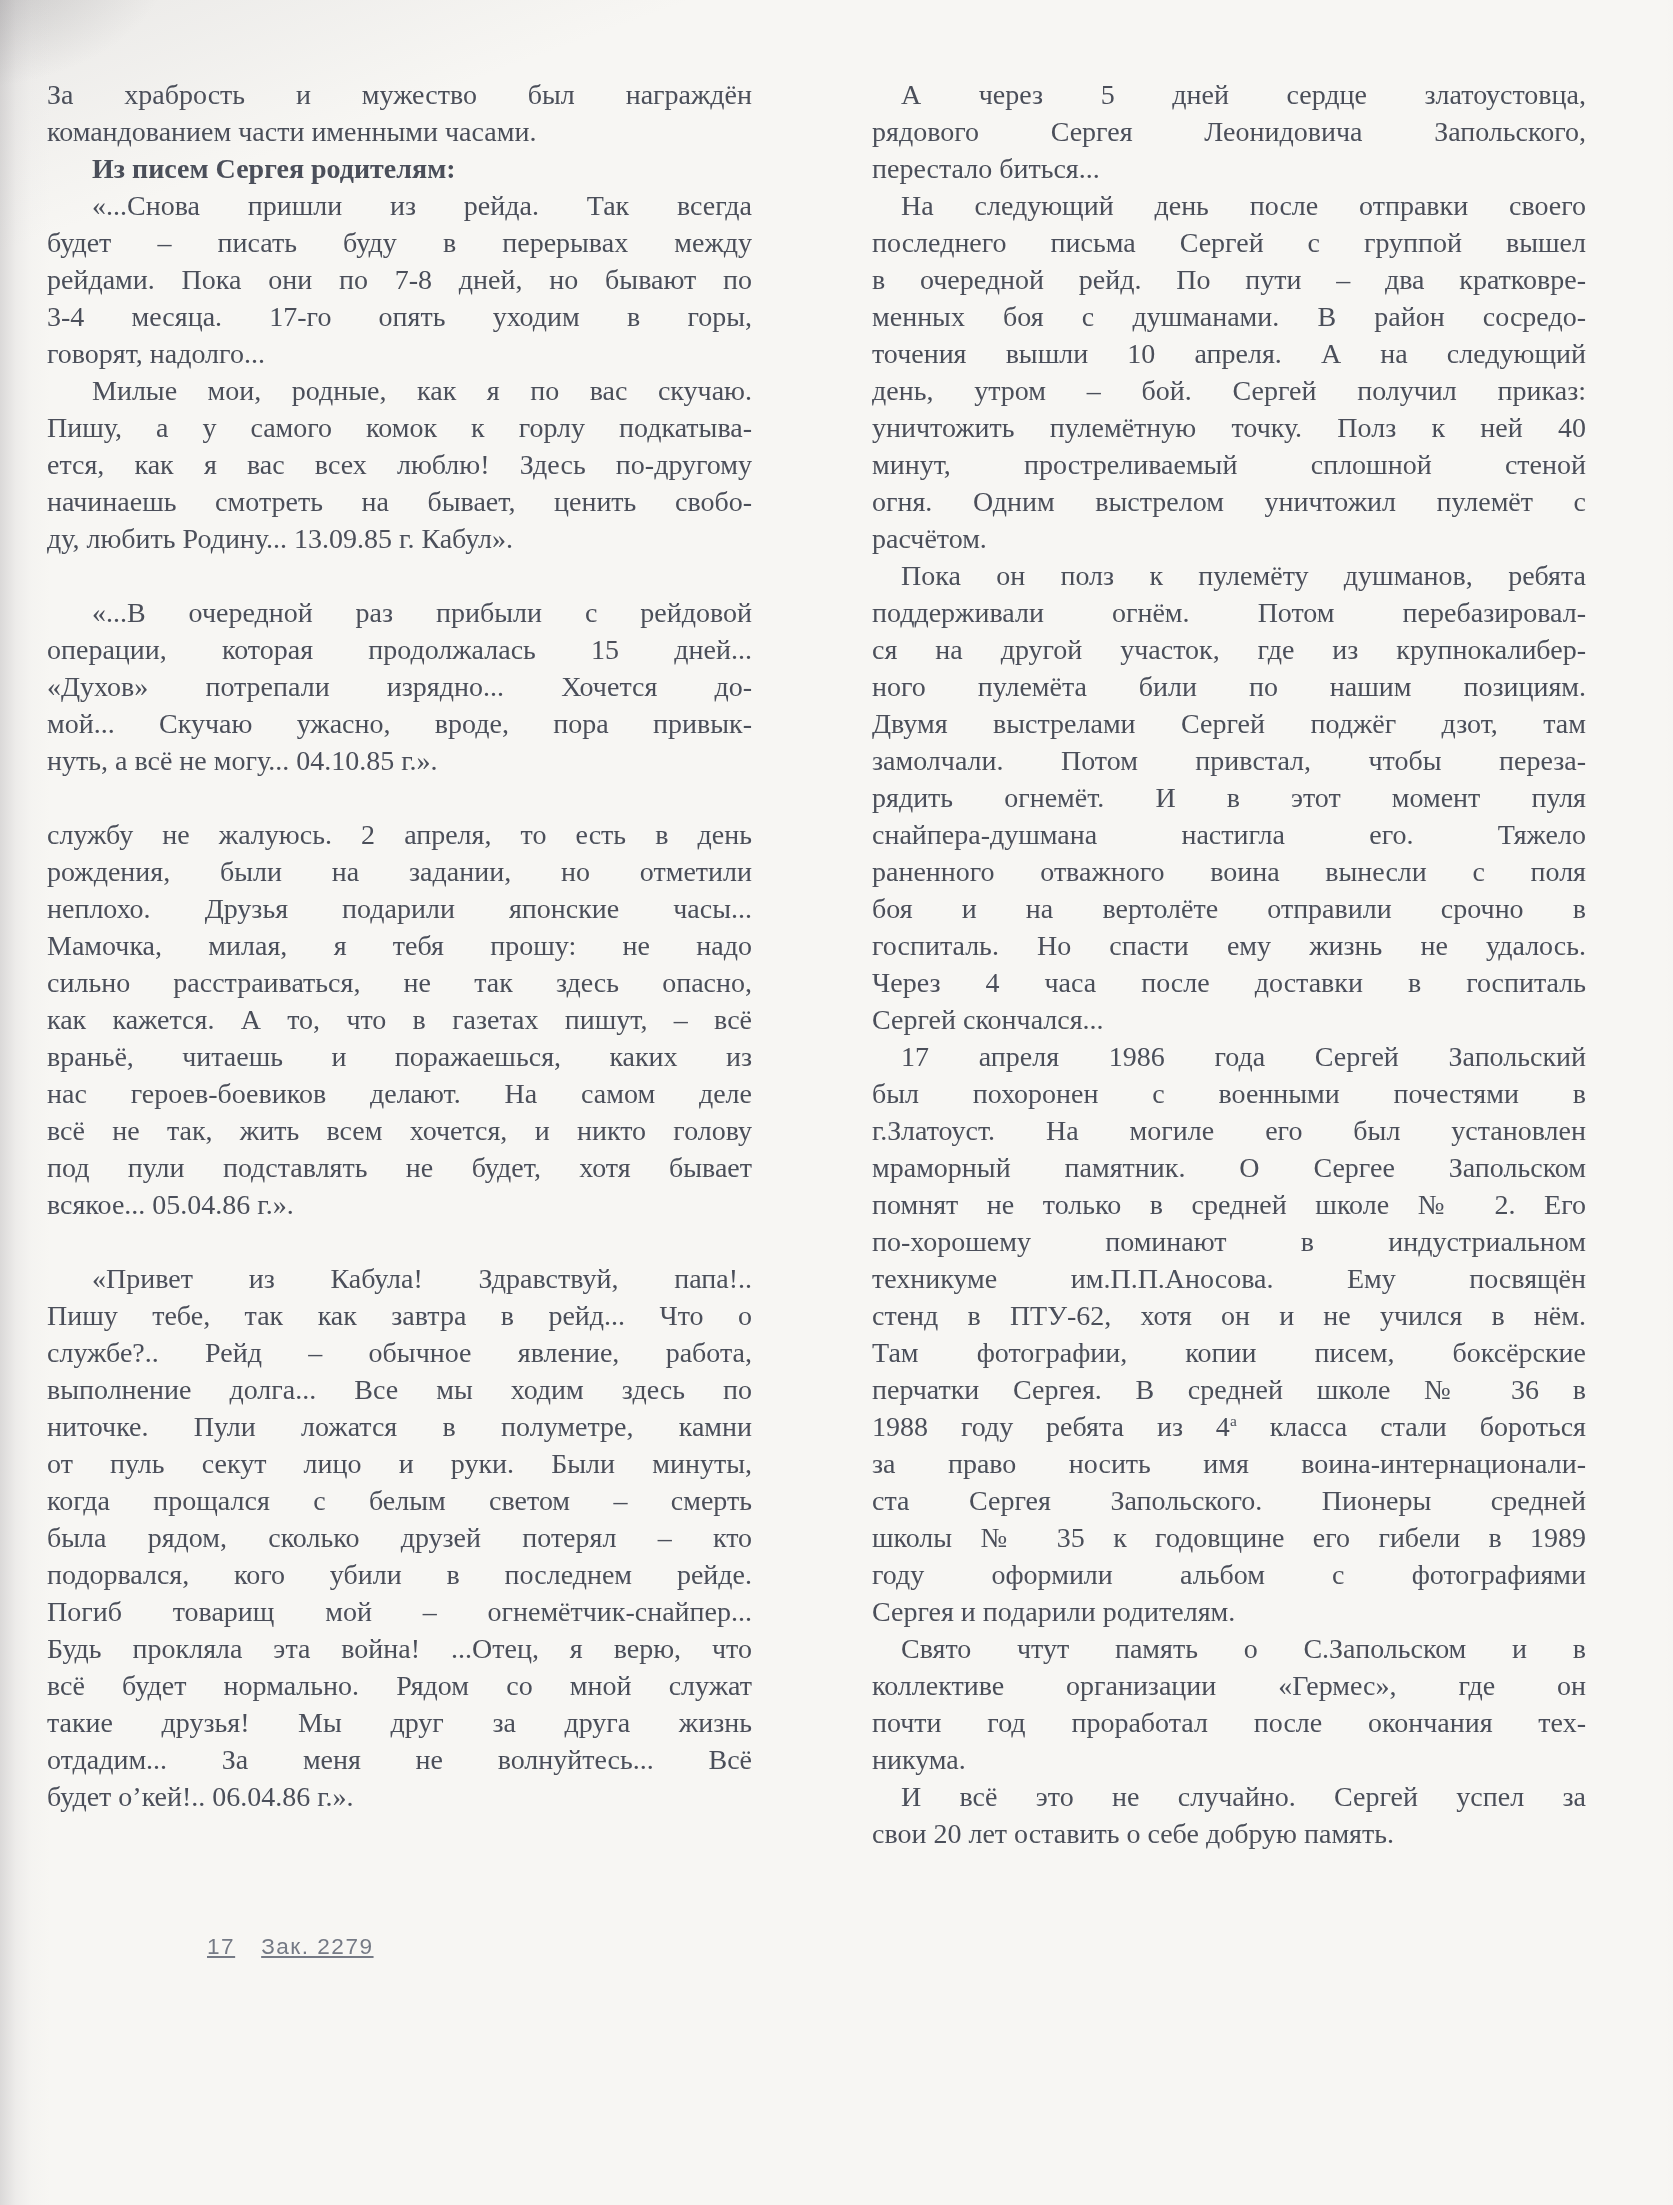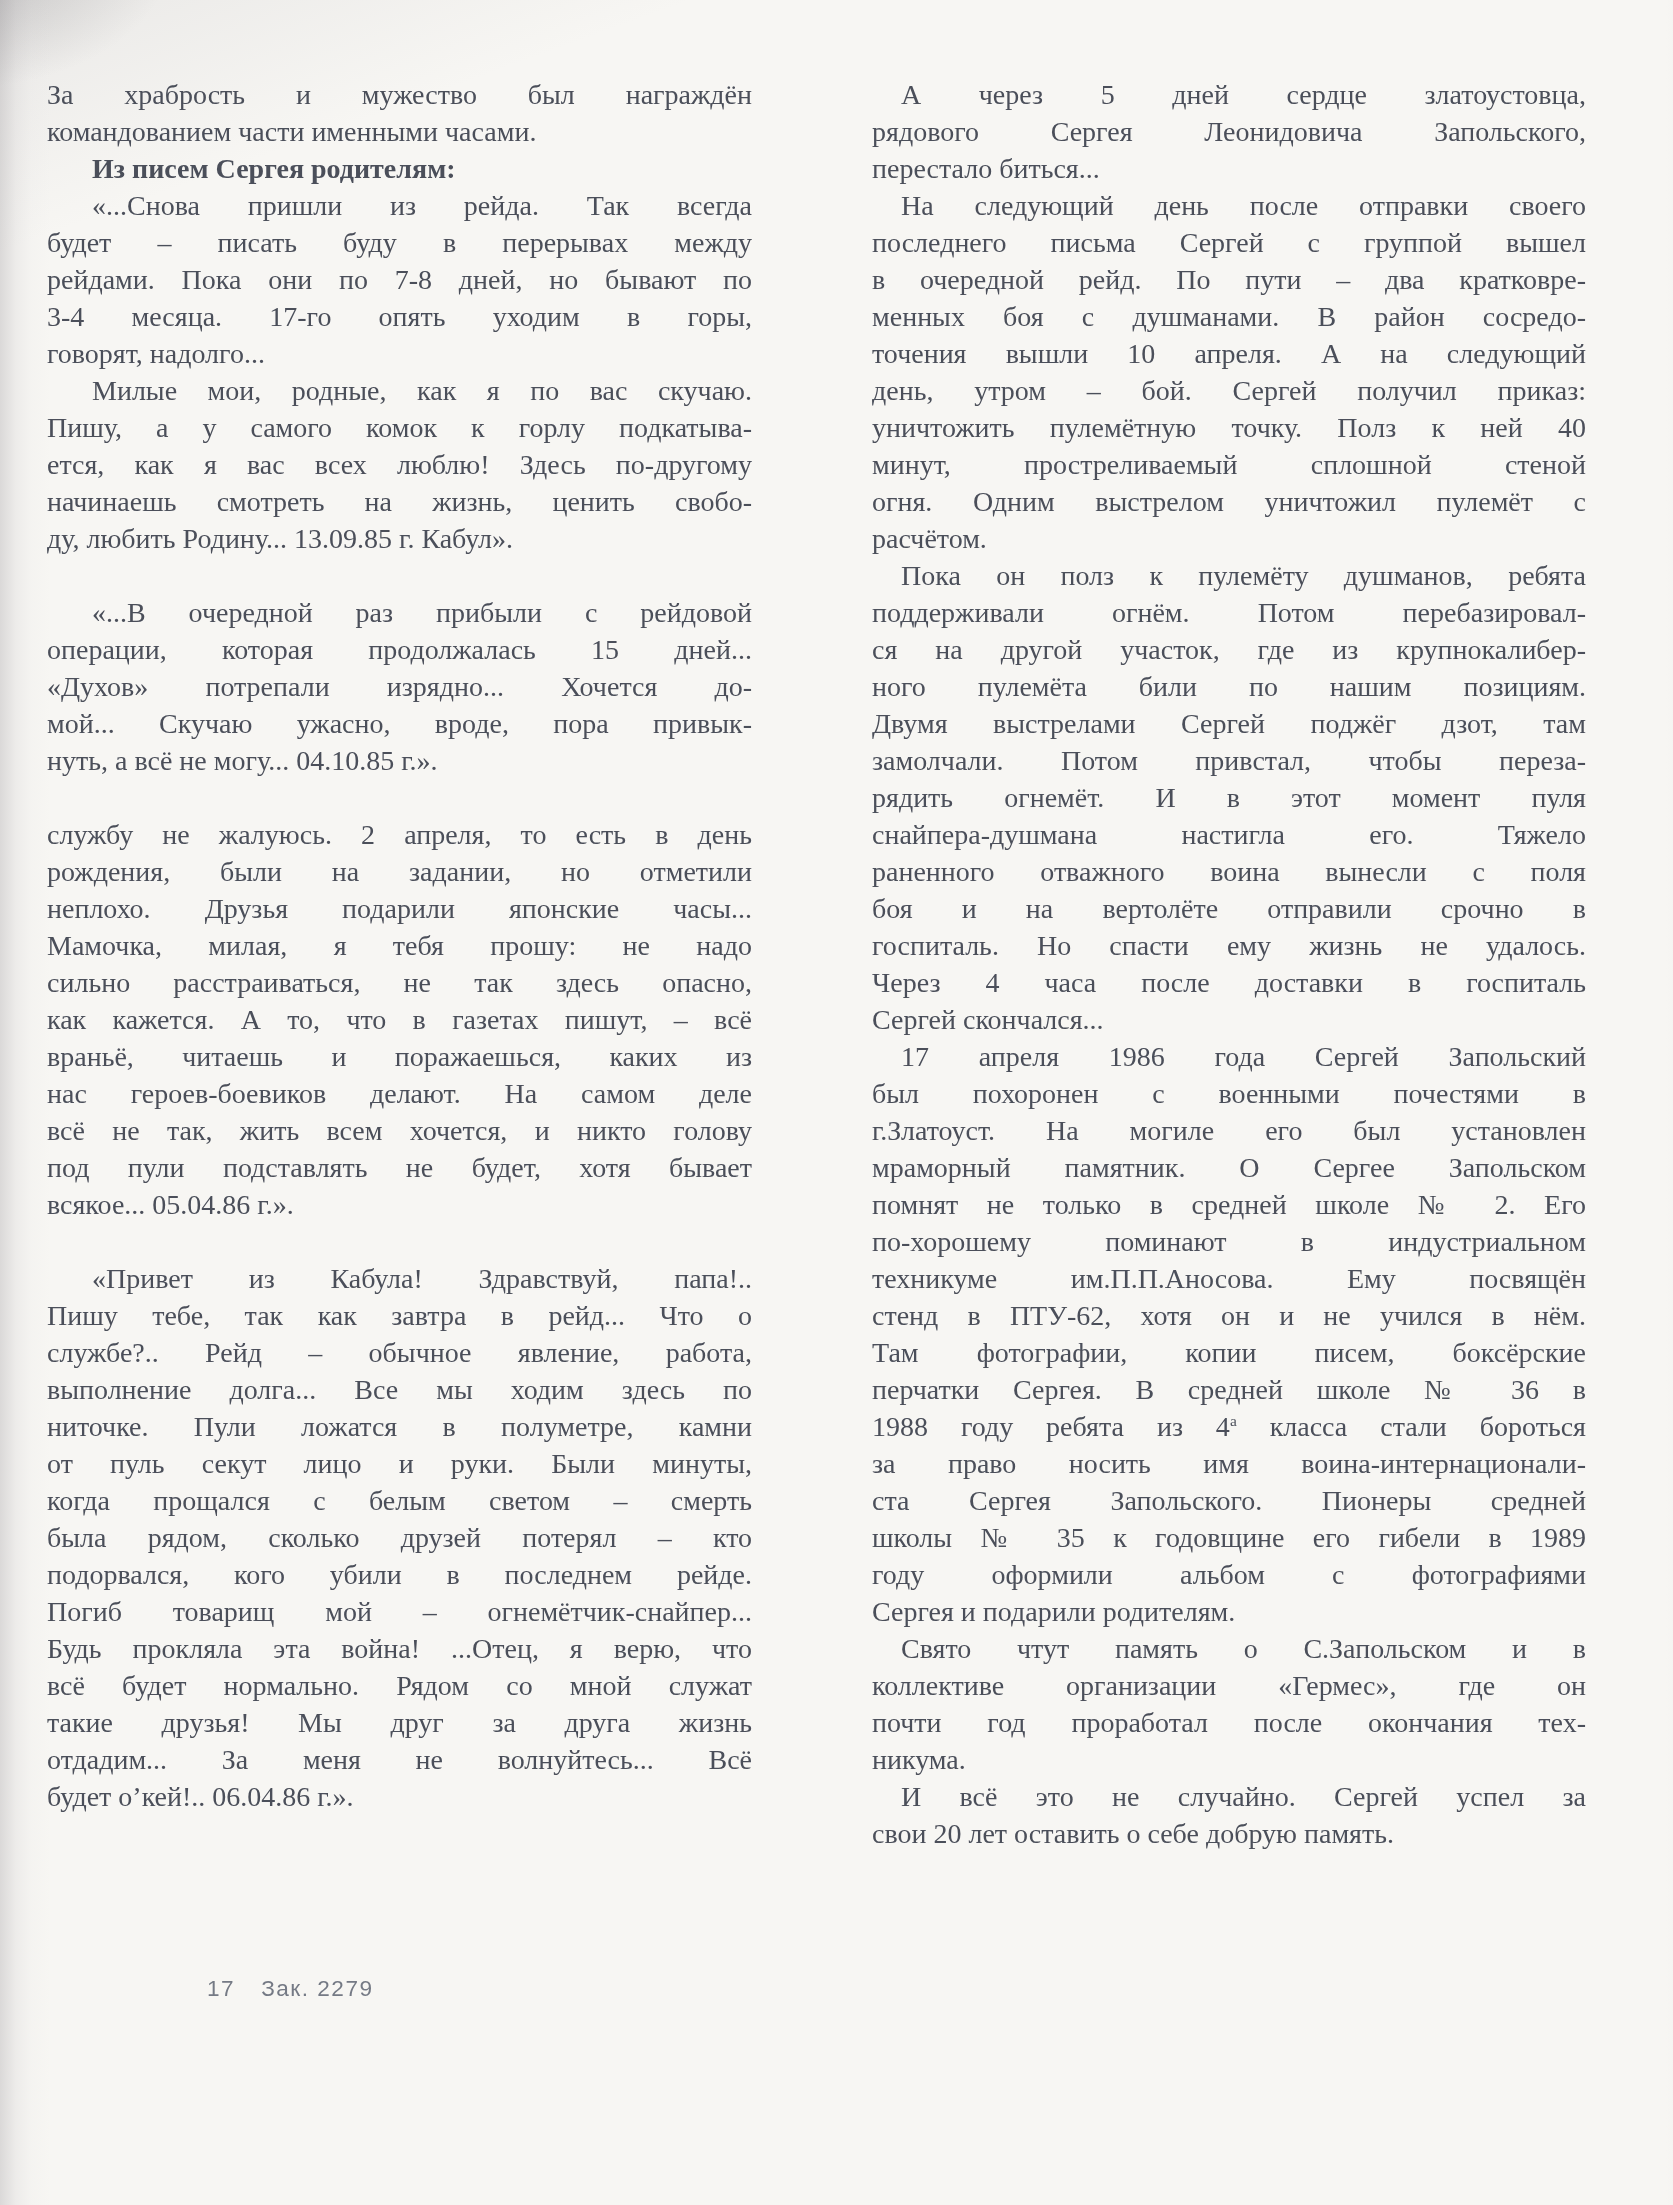--- a/index.html
+++ b/index.html
@@ -34,26 +34,27 @@
     text-align:justify;
     text-align-last:justify;
   }
   .line.last{text-align-last:left;}
   .col.left  .line.indent{padding-left:45px;}
   .col.right .line.indent{padding-left:29px;}
   .line-spacer{height:37px;}
   sup{font-size:0.55em;line-height:0;vertical-align:super;}
   .footer{
     position:absolute;
-    left:207px;top:1976px;
+    left:207px;top:1934px;
     font-family:"Liberation Sans","DejaVu Sans",sans-serif;
     font-size:22.6px;
     line-height:26px;
     color:var(--footer-ink,#757a85);
     letter-spacing:1.5px;
+    text-decoration:underline;
   }
   .footer .num{margin-right:26px;}
 </style>
 </head>
 <body>
 
 <div class="page">
   <div class="col left">
       <div class="paragraph">
         <div class="line">За храбрость и мужество был награждён</div>
@@ -66,21 +67,21 @@
         <div class="line indent">«...Снова пришли из рейда. Так всегда</div>
         <div class="line">будет – писать буду в перерывах между</div>
         <div class="line">рейдами. Пока они по 7-8 дней, но бывают по</div>
         <div class="line">3-4 месяца. 17-го опять уходим в горы,</div>
         <div class="line last">говорят, надолго...</div>
       </div>
       <div class="paragraph">
         <div class="line indent">Милые мои, родные, как я по вас скучаю.</div>
         <div class="line">Пишу, а у самого комок к горлу подкатыва-</div>
         <div class="line">ется, как я вас всех люблю! Здесь по-другому</div>
-        <div class="line">начинаешь смотреть на жизнь, ценить свобо-</div>
+        <div class="line">начинаешь смотреть на бывает, ценить свобо-</div>
         <div class="line last">ду, любить Родину... 13.09.85 г. Кабул».</div>
       </div>
       <div class="line-spacer"></div>
       <div class="paragraph">
         <div class="line indent">«...В очередной раз прибыли с рейдовой</div>
         <div class="line">операции, которая продолжалась 15 дней...</div>
         <div class="line">«Духов» потрепали изрядно... Хочется до-</div>
         <div class="line">мой... Скучаю ужасно, вроде, пора привык-</div>
         <div class="line last">нуть, а всё не могу... 04.10.85 г.».</div>
       </div>

